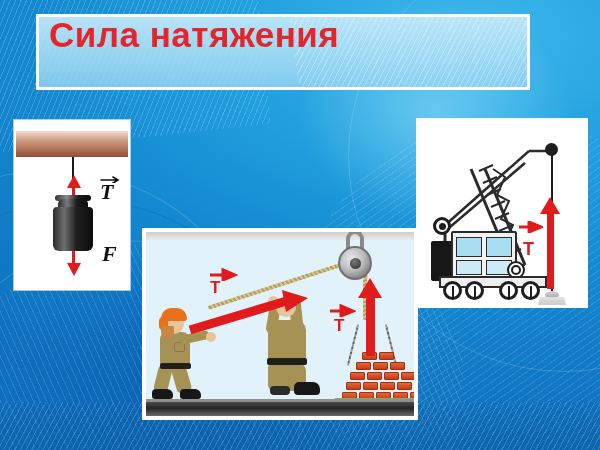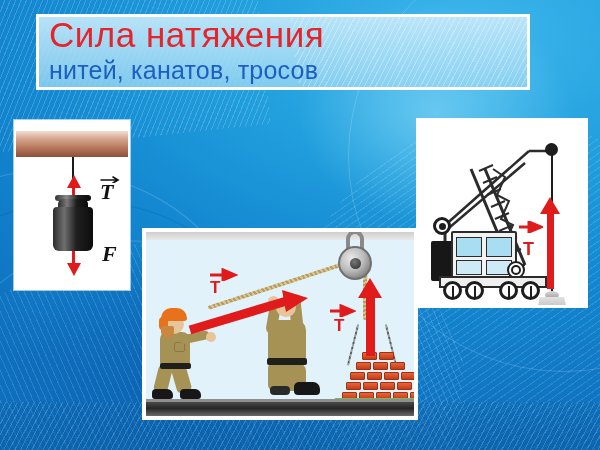--- a/index.html
+++ b/index.html
@@ -30,21 +30,21 @@
      background:repeating-linear-gradient(145deg,rgba(255,255,255,.13) 0px,rgba(255,255,255,.13) 1px,rgba(255,255,255,0) 1px,rgba(255,255,255,0) 6px);
      border-radius:50%;}
   .bottomband{position:absolute;left:0;right:0;bottom:0;height:48px;
      background:repeating-linear-gradient(118deg,rgba(255,255,255,.16) 0px,rgba(255,255,255,.16) 1px,rgba(10,80,150,.10) 1px,rgba(10,80,150,.10) 5px),
                 linear-gradient(180deg,rgba(9,108,180,.25),rgba(9,95,165,.55));}
 
   
   #title-box{position:absolute;left:36px;top:14px;width:494px;height:76px;
      background:linear-gradient(180deg,rgba(196,233,250,.92),rgba(150,214,243,.80));
      border:3px solid #ffffff;box-sizing:border-box;}
-  #title-inner{position:absolute;inset:0;overflow:hidden;}
+  #title-inner{position:absolute;inset:0;overflow:hidden;font-weight:bold;}
   #title-sheen{position:absolute;right:-30px;top:-40px;width:260px;height:170px;
      background:repeating-linear-gradient(125deg,rgba(255,255,255,.30) 0px,rgba(255,255,255,.30) 1px,rgba(255,255,255,0) 1px,rgba(255,255,255,0) 5px);
      transform:rotate(-8deg);}
   #title-main{position:absolute;left:10px;top:-2px;color:#E5252B;
      font-size:35px;letter-spacing:.5px;white-space:nowrap;}
   #title-sub{position:absolute;left:10px;top:39px;color:#1D5EC4;
      font-size:25px;letter-spacing:.2px;white-space:nowrap;}
 
   
   .panel{position:absolute;background:#ffffff;box-sizing:border-box;}
@@ -198,21 +198,20 @@
     <div class="arc d" style="left:-120px;top:200px;width:400px;height:360px;"></div>
     <div class="arc" style="left:-60px;top:240px;width:360px;height:330px;"></div>
     <div class="arc" style="right:-180px;top:-60px;width:430px;height:430px;"></div>
   </div>
   <div class="bottomband"></div>
 
   <div id="title-box">
     <div id="title-inner">
       <div id="title-sheen"></div>
       <div id="title-main">Сила натяжения</div>
-      <div id="title-sub">нитей, канатов, тросов</div>
     </div>
   </div>
 
   <div id="panel-left" class="panel">
     <div id="ceiling"></div>
     <div id="hang-string"></div>
     <div id="arrow-shaft"></div>
     <div class="arrow-head" id="arrow-up"></div>
     <div class="arrow-head" id="arrow-dn"></div>
     <div id="weight-lip"></div>

